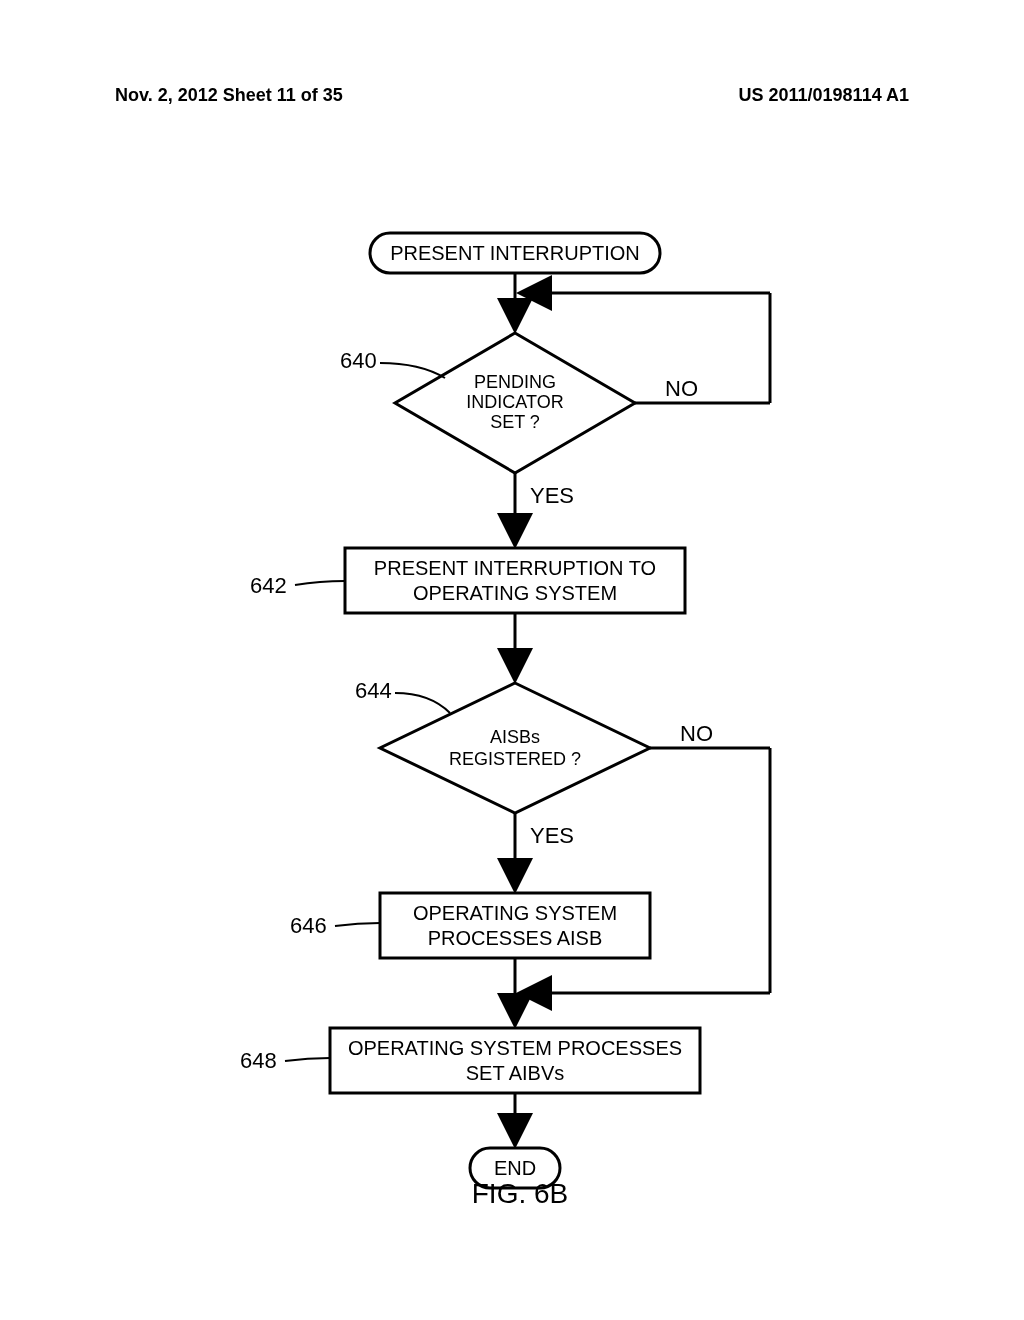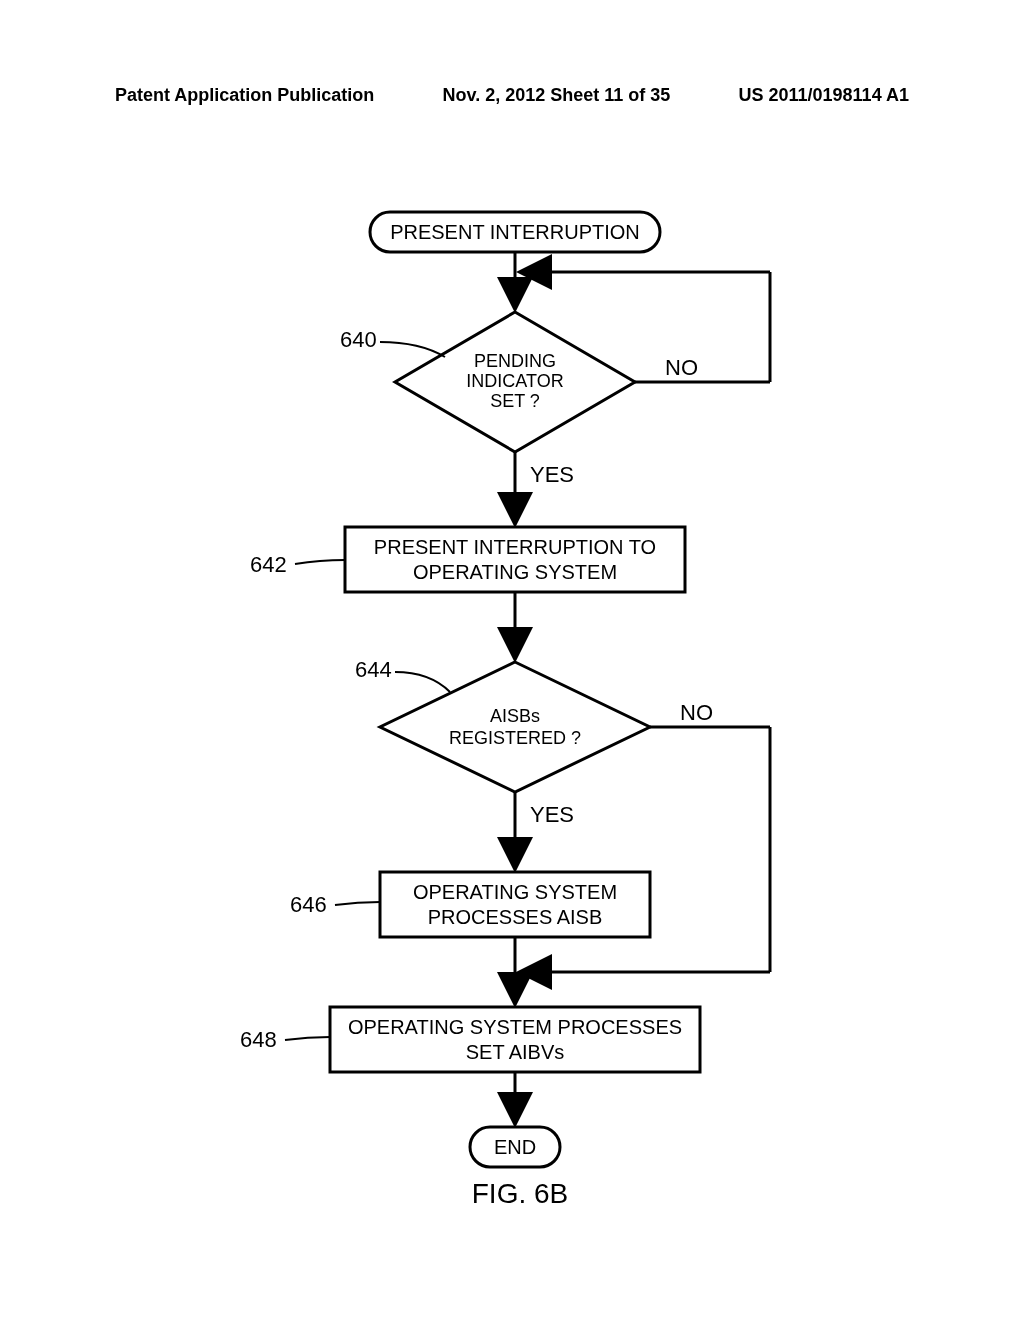--- a/index.html
+++ b/index.html
@@ -20,21 +20,21 @@
       left: 0;
       right: 0;
       display: flex;
       justify-content: space-between;
       padding: 0 115px;
       font-size: 18px;
       font-weight: bold;
     }
     .flowchart {
       position: absolute;
-      top: 152px;
+      top: 173px;
       left: 0;
       width: 100%;
       height: 1100px;
     }
     .figure-label {
       position: absolute;
       bottom: 110px;
       left: 16px;
       right: 0;
       text-align: center;
@@ -60,21 +60,20 @@
     }
     .ref-text {
       font-size: 22px;
       font-family: Arial, sans-serif;
     }
   </style>
 </head>
 <body>
 
 <div class="header">
-  <span>Patent Application Publication</span>
   <span>Nov. 2, 2012  Sheet 11 of 35</span>
   <span>US 2011/0198114 A1</span>
 </div>
 
 <div class="flowchart">
   <svg viewBox="0 0 1024 1000">
     <defs>
       <marker id="arrowhead" markerWidth="12" markerHeight="12" refX="10" refY="6" orient="auto">
         <polygon points="0 0, 12 6, 0 12" fill="black"></polygon>
       </marker>

